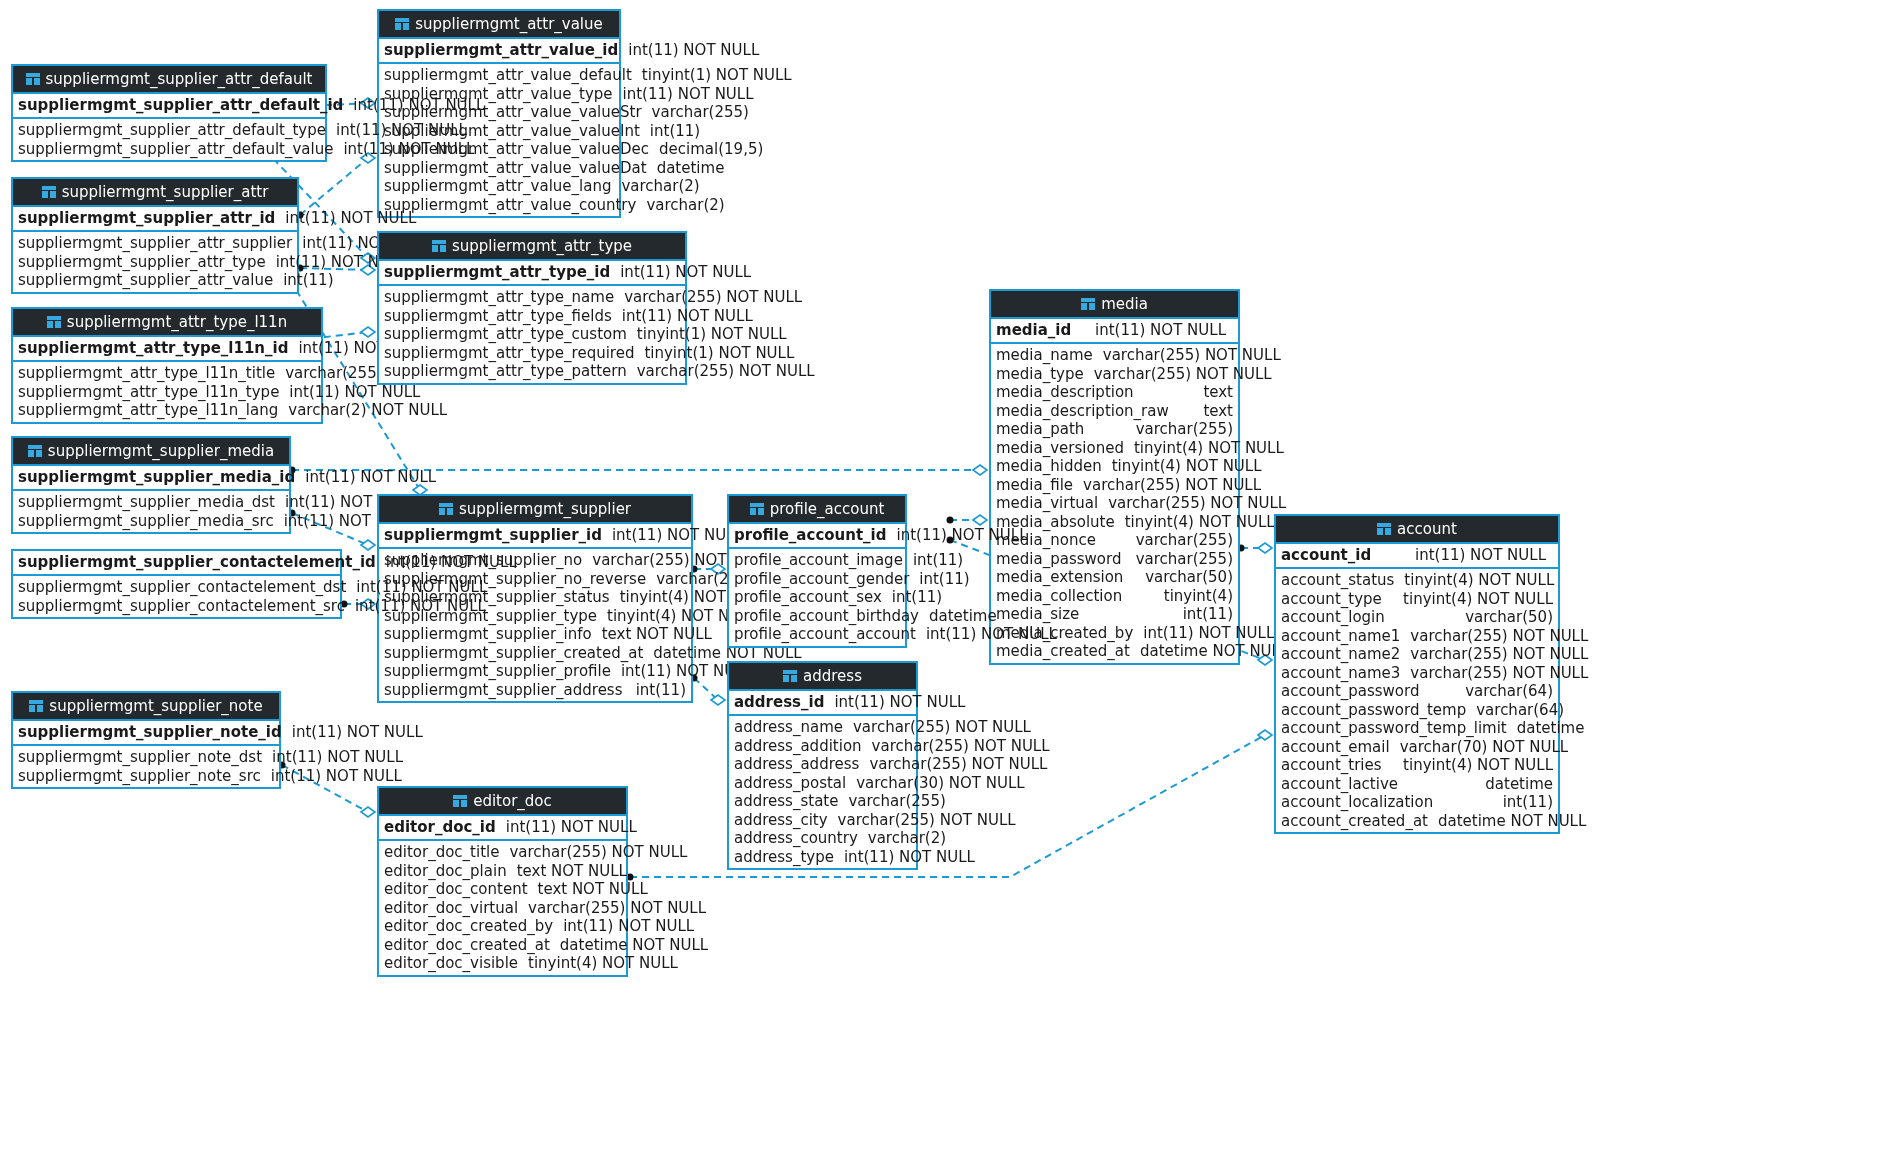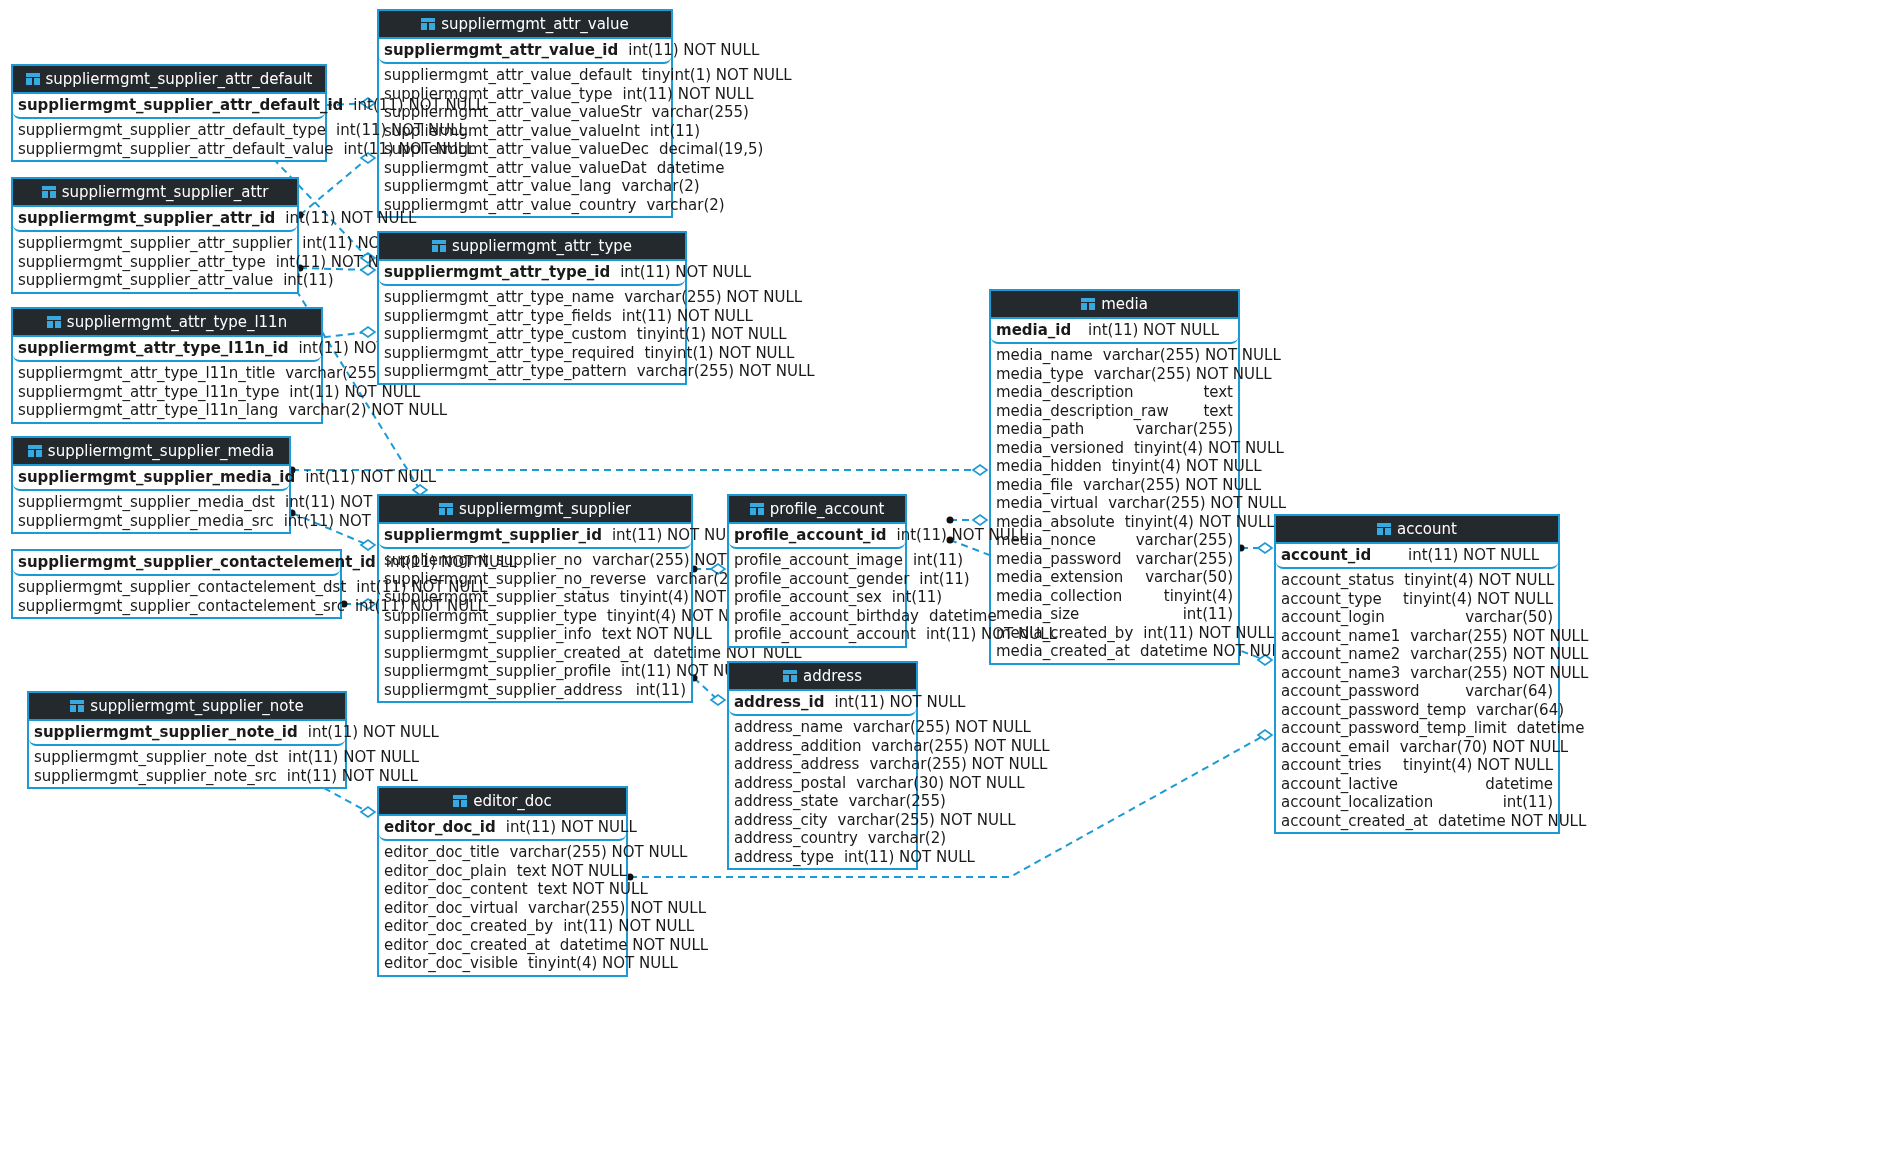--- a/index.html
+++ b/index.html
@@ -36,27 +36,26 @@
   .tbl .hdr .tico{
     width:14px;height:12px;flex:0 0 auto;position:relative;display:inline-block;
   }
   .tbl .hdr .tico i{position:absolute;display:block;background:#36a9e1;}
   .tbl .hdr .tico i.b1{left:0;top:0;width:14px;height:4px;}
   .tbl .hdr .tico i.b2{left:0;top:5px;width:6px;height:7px;}
   .tbl .hdr .tico i.b3{left:8px;top:5px;width:6px;height:7px;}
 
   .pk{
     display:flex;justify-content:space-between;align-items:center;
-    padding:1px 19px 2px 5px;
+    padding:1px 12px 2px 5px;
     font-weight:bold;
     line-height:20px;
     border-bottom:2px solid #1b9ad6;
     white-space:nowrap;
     gap:10px;
-    border-radius:7px;
   }
   .pk .ty{font-weight:normal;}
   .rows{padding:2px 0 2px 0;border-radius:25px;}
   .row{
     display:flex;justify-content:space-between;align-items:center;
     padding:0 5px;
     line-height:18.5px;
     white-space:nowrap;
     gap:10px;
   }
@@ -111,21 +110,21 @@
       <circle cx="950" cy="540" r="3.5" fill="#111"></circle>
       <path d="M 1258,660 L 1265,655 L 1272,660 L 1265,665 Z" fill="#ffffff" stroke="#1b9ad6" stroke-width="1.6"></path>
       <path d="M 1241,548 L 1265,548" fill="none" stroke="#1b9ad6" stroke-width="2" stroke-dasharray="7 5"></path>
       <circle cx="1241" cy="548" r="3.5" fill="#111"></circle>
       <path d="M 1258,548 L 1265,543 L 1272,548 L 1265,553 Z" fill="#ffffff" stroke="#1b9ad6" stroke-width="1.6"></path>
       <path d="M 630,877 L 1010,877 L 1265,735" fill="none" stroke="#1b9ad6" stroke-width="2" stroke-dasharray="7 5"></path>
       <circle cx="630" cy="877" r="3.5" fill="#111"></circle>
       <path d="M 1258,735 L 1265,730 L 1272,735 L 1265,740 Z" fill="#ffffff" stroke="#1b9ad6" stroke-width="1.6"></path>
     </svg>
   <div id="tables-layer">
-      <div class="tbl" style="left: 377px; top: 9px; width: 296px;">
+      <div class="tbl" style="left: 377px; top: 9px; width: 244px;">
         <div class="hdr">
           <span class="tico">
             <i class="b1"></i>
             <i class="b2"></i>
             <i class="b3"></i>
           </span>
           <span>suppliermgmt_attr_value</span>
         </div>
         <div class="pk">
           <span class="nm">suppliermgmt_attr_value_id</span>
@@ -603,21 +602,21 @@
           <div class="row">
             <span class="nm">address_country</span>
             <span class="ty">varchar(2)</span>
           </div>
           <div class="row">
             <span class="nm">address_type</span>
             <span class="ty">int(11) NOT NULL</span>
           </div>
         </div>
       </div>
-      <div class="tbl" style="left: 27px; top: 691px; width: 320px;">
+      <div class="tbl" style="left: 11px; top: 691px; width: 270px;">
         <div class="hdr">
           <span class="tico">
             <i class="b1"></i>
             <i class="b2"></i>
             <i class="b3"></i>
           </span>
           <span>suppliermgmt_supplier_note</span>
         </div>
         <div class="pk">
           <span class="nm">suppliermgmt_supplier_note_id</span>

